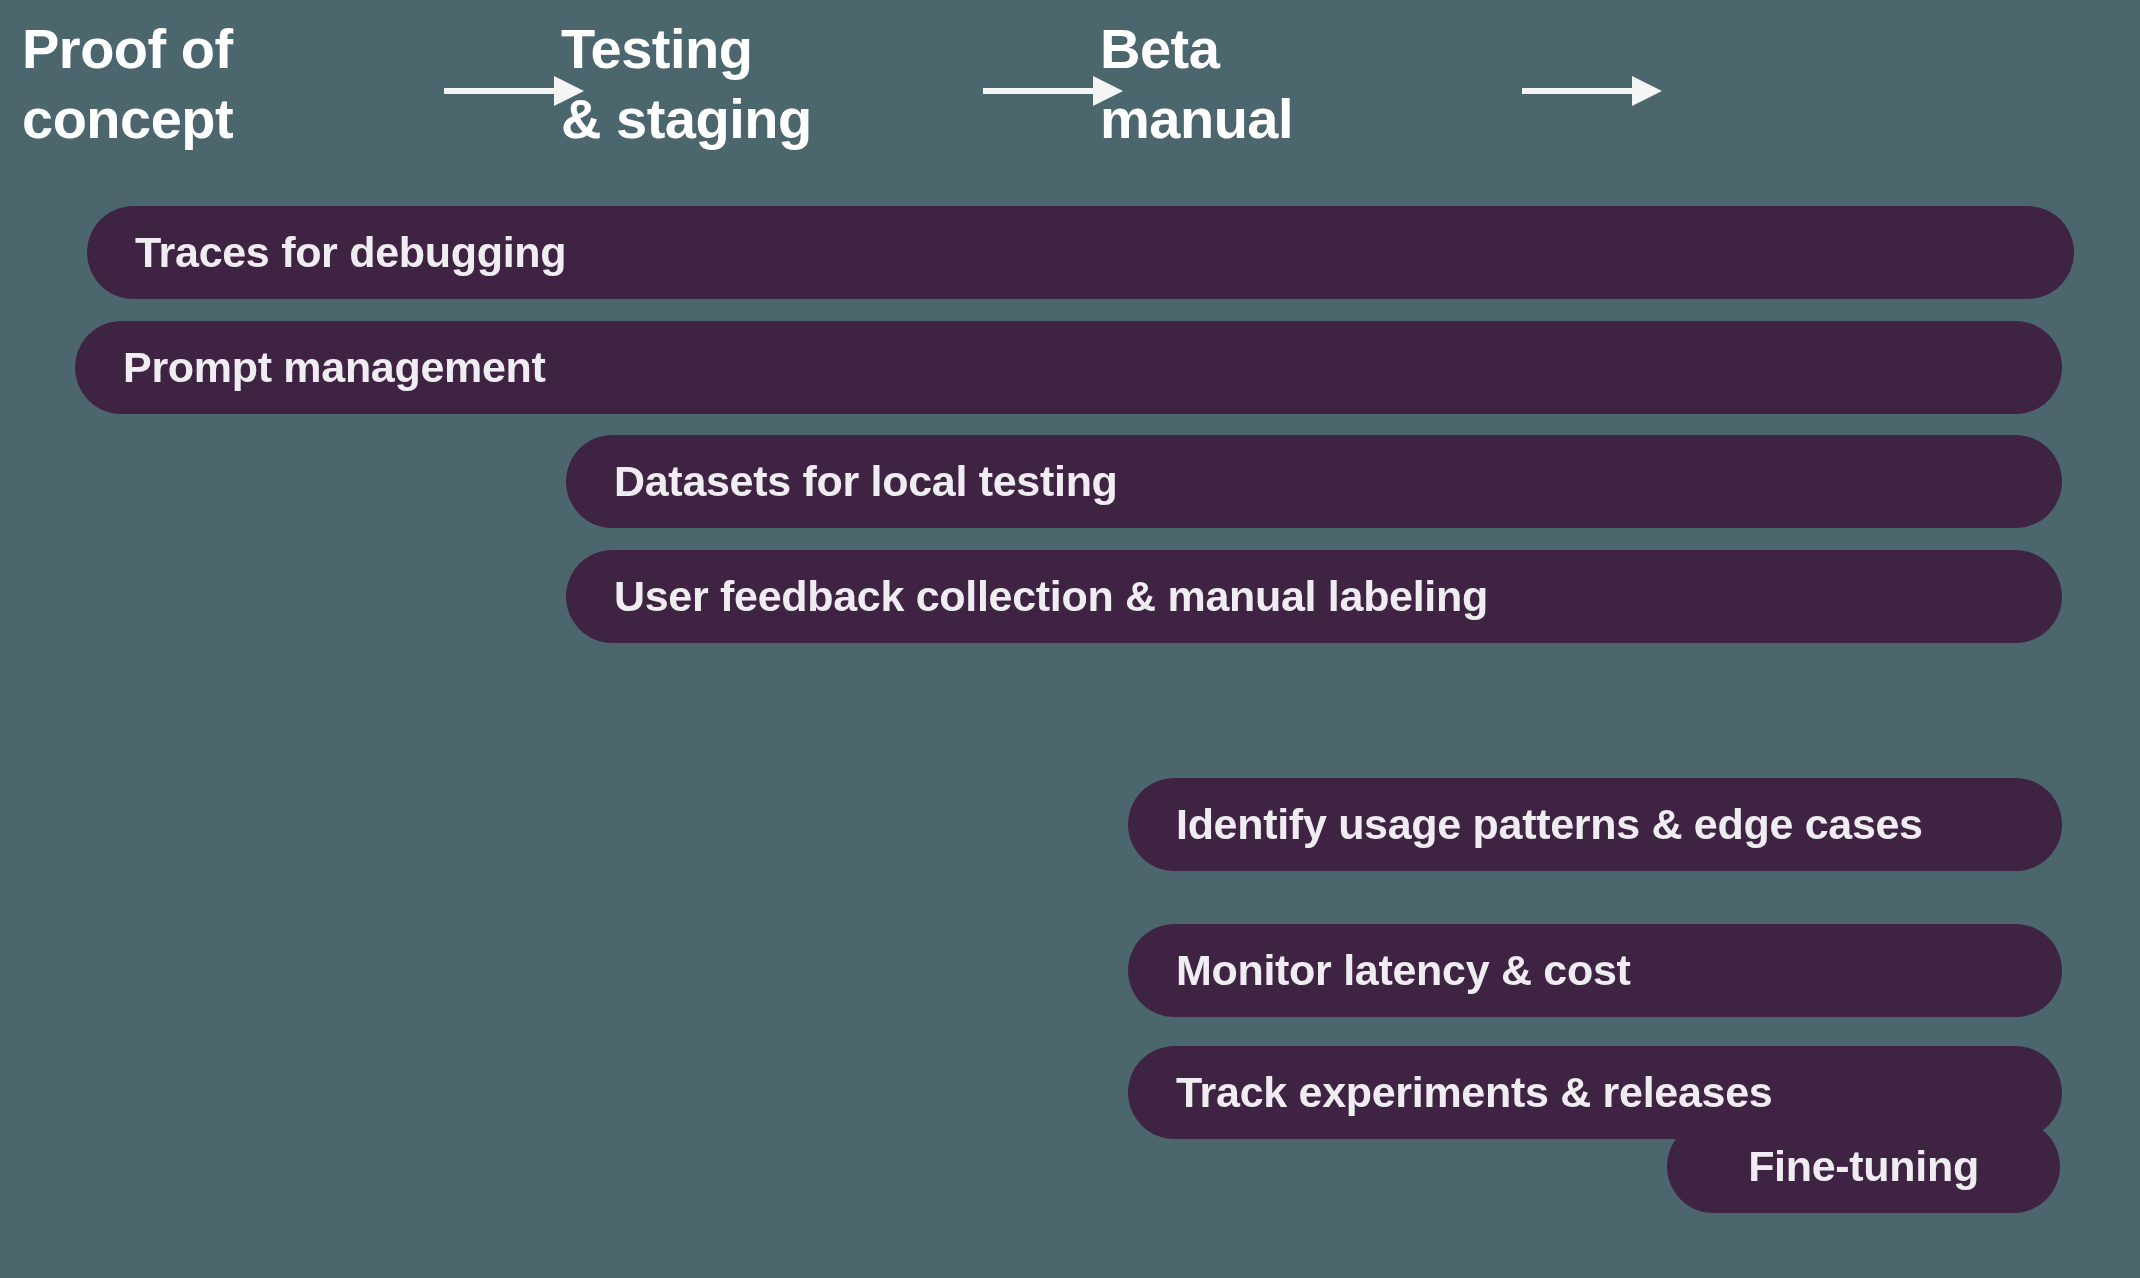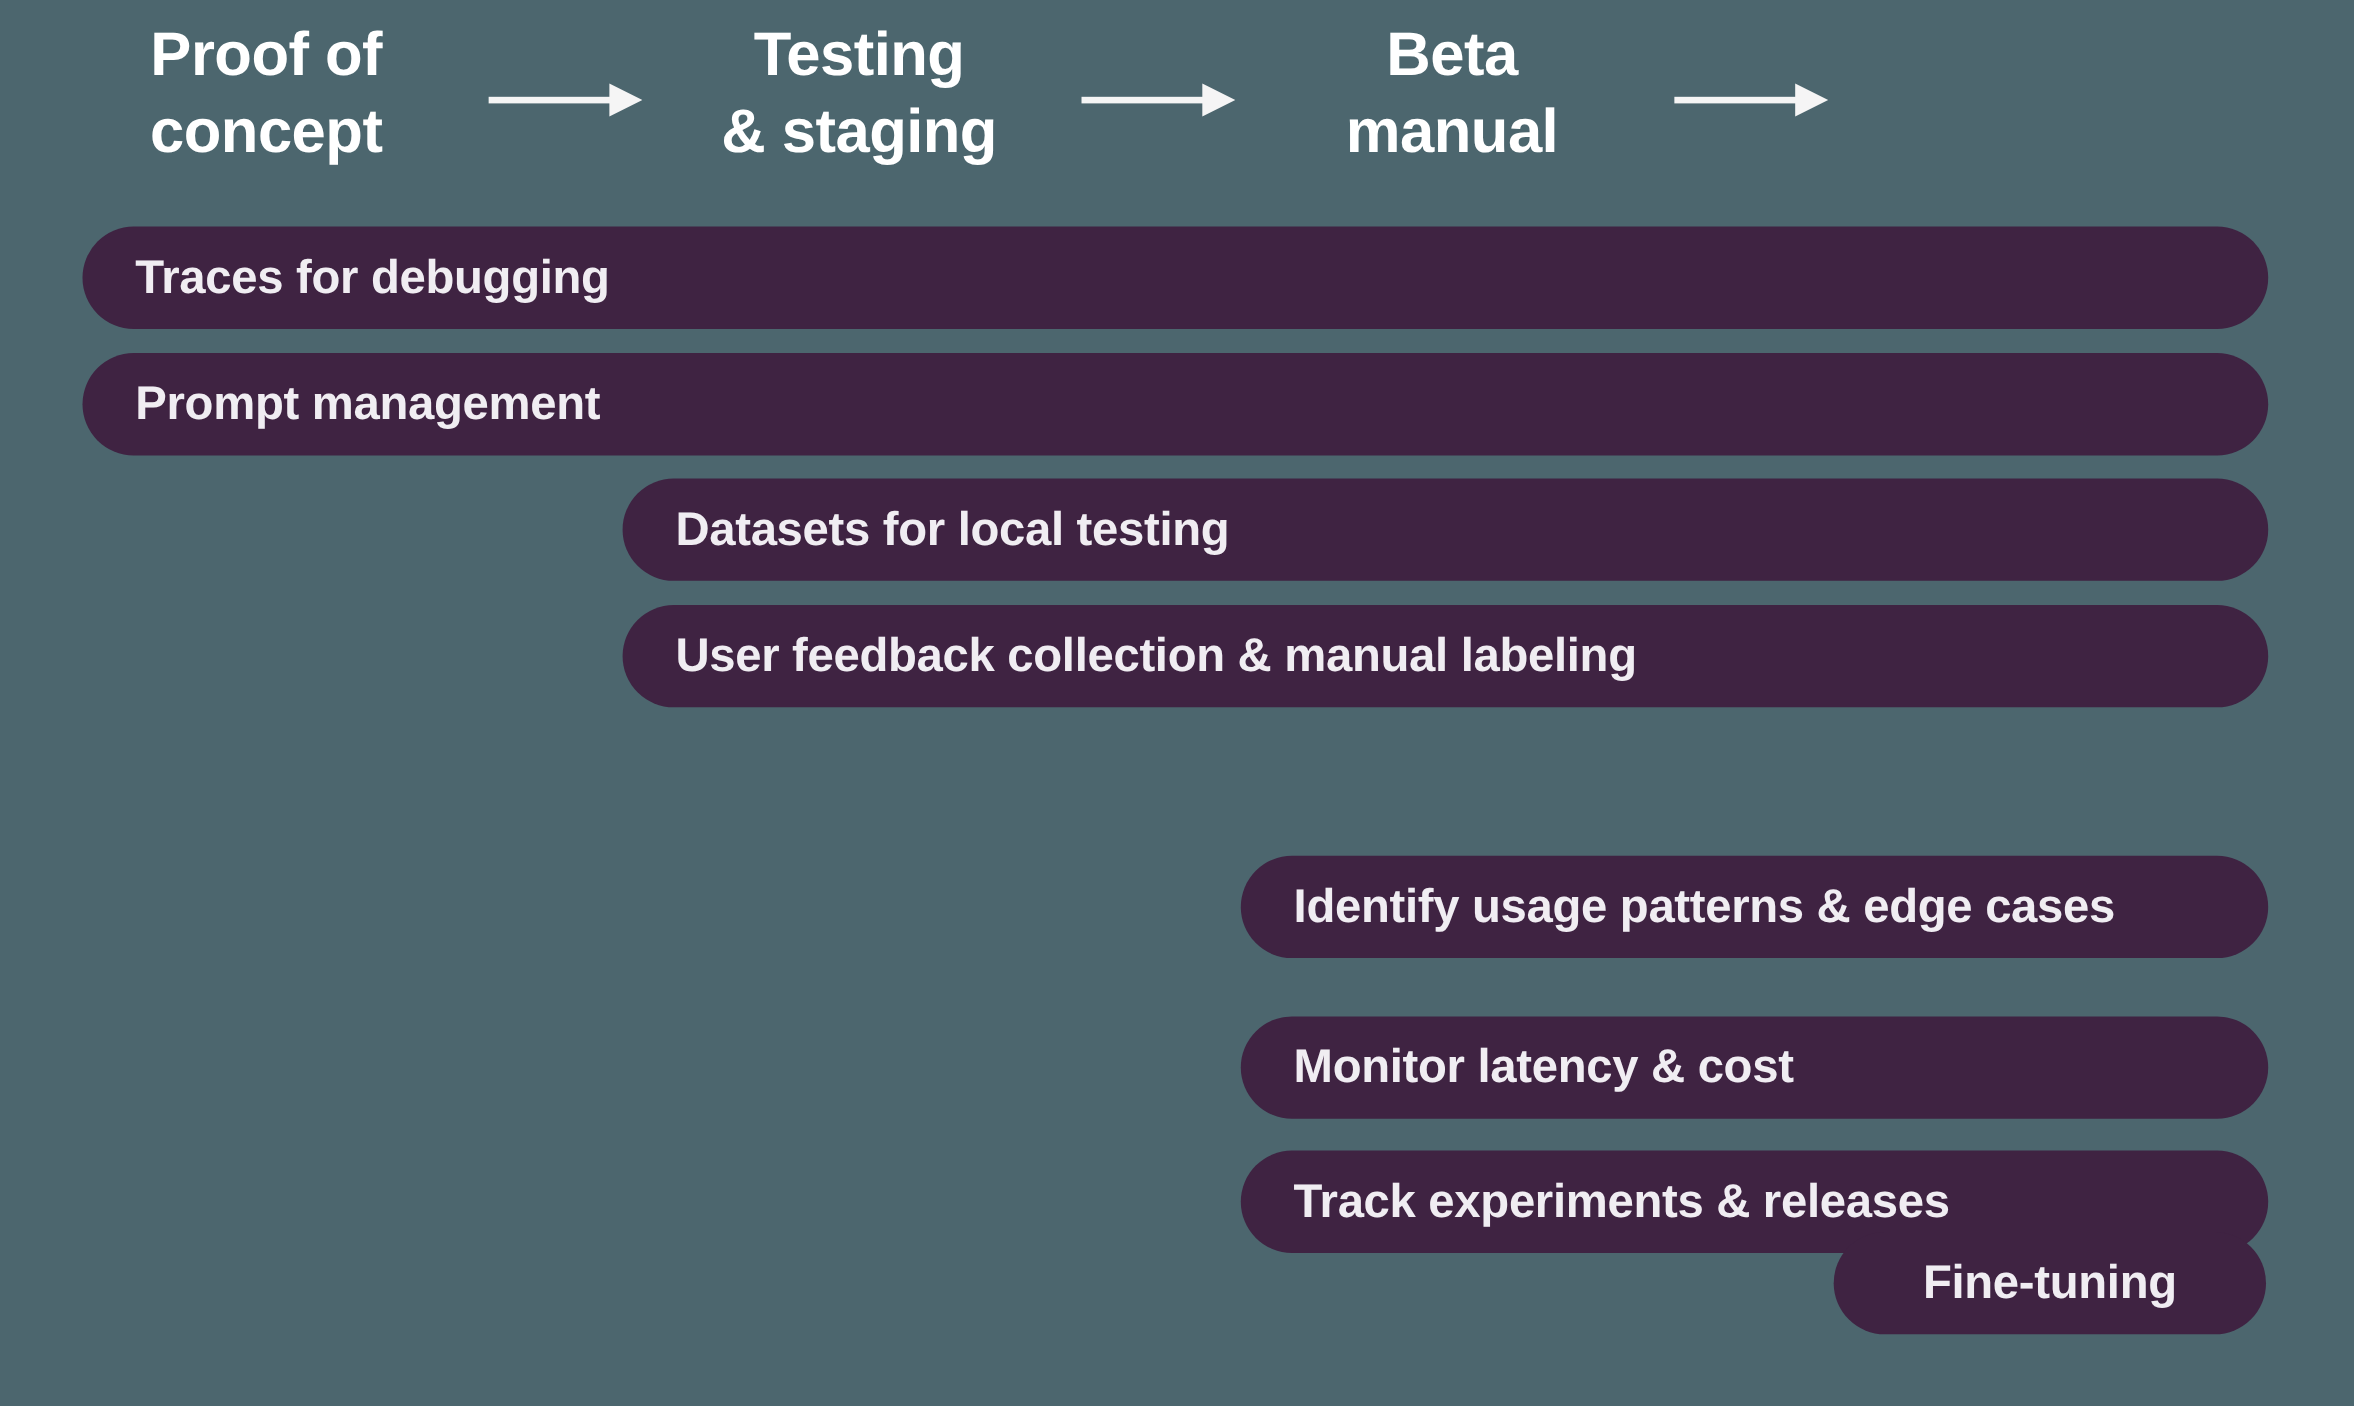--- a/index.html
+++ b/index.html
@@ -14,21 +14,21 @@
     height: 1278px;
     background: #4C666E;
     overflow: hidden;
   }
 
   
   .stage {
     position: absolute;
     top: 14px;
     width: 440px;
-    text-align: center;
+    text-align: left;
     color: #FFFFFF;
     font-size: 56px;
     font-weight: 700;
     line-height: 70px;
     letter-spacing: -0.5px;
   }
   .stage span { display: block; }
   .s1 { left: 22px; }    
   .s2 { left: 561px; }   
   .s3 { left: 1100px; }  
@@ -58,21 +58,21 @@
     display: flex;
     align-items: center;
     padding-left: 48px;
     box-sizing: border-box;
     white-space: nowrap;
   }
   .bar.centered {
     padding-left: 0;
     justify-content: center;
   }
-  .b1 { left: 75px;   top: 206px;  width: 1987px; } 
+  .b1 { left: 87px;   top: 206px;  width: 1987px; } 
   .b2 { left: 75px;   top: 321px;  width: 1987px; }
   .b3 { left: 566px;  top: 435px;  width: 1496px; }
   .b4 { left: 566px;  top: 550px;  width: 1496px; }
   .b5 { left: 566px;  top: 664px;  width: 1496px; }
   .b6 { left: 1128px; top: 778px;  width: 934px;  }
   .b7 { left: 1128px; top: 892px;  width: 934px; margin-top: 32px;  }
   .b8 { left: 1128px; top: 1046px; width: 934px;  }
   .b9 { left: 1667px; top: 1120px; width: 393px;  }
 </style>
 </head>

